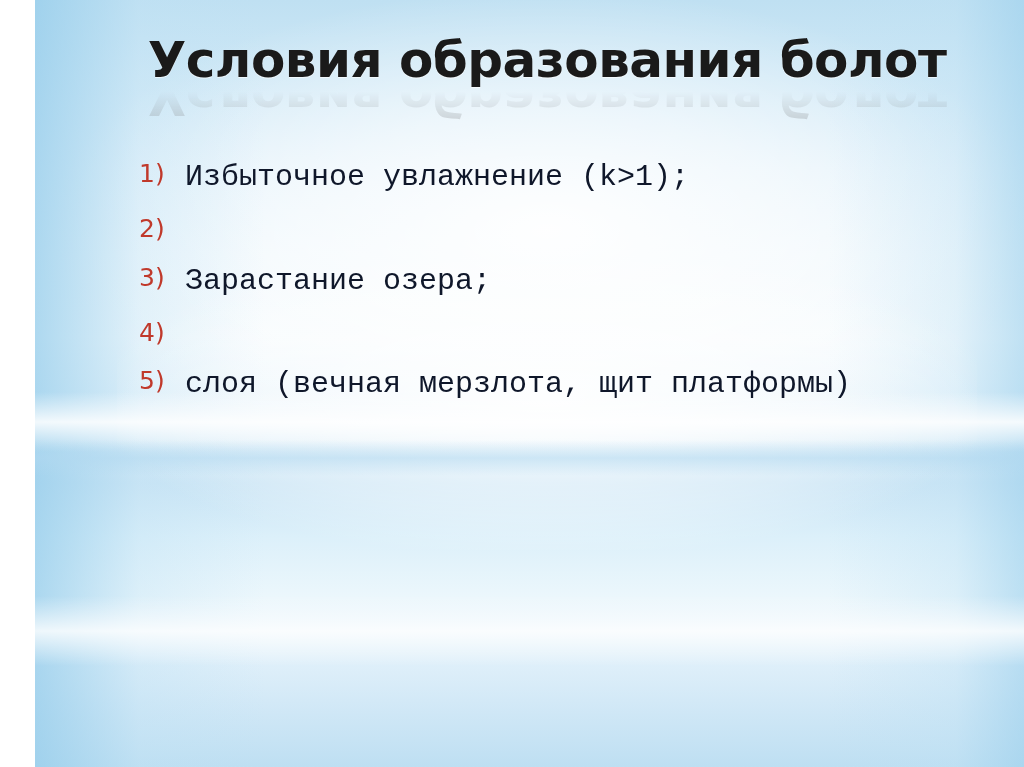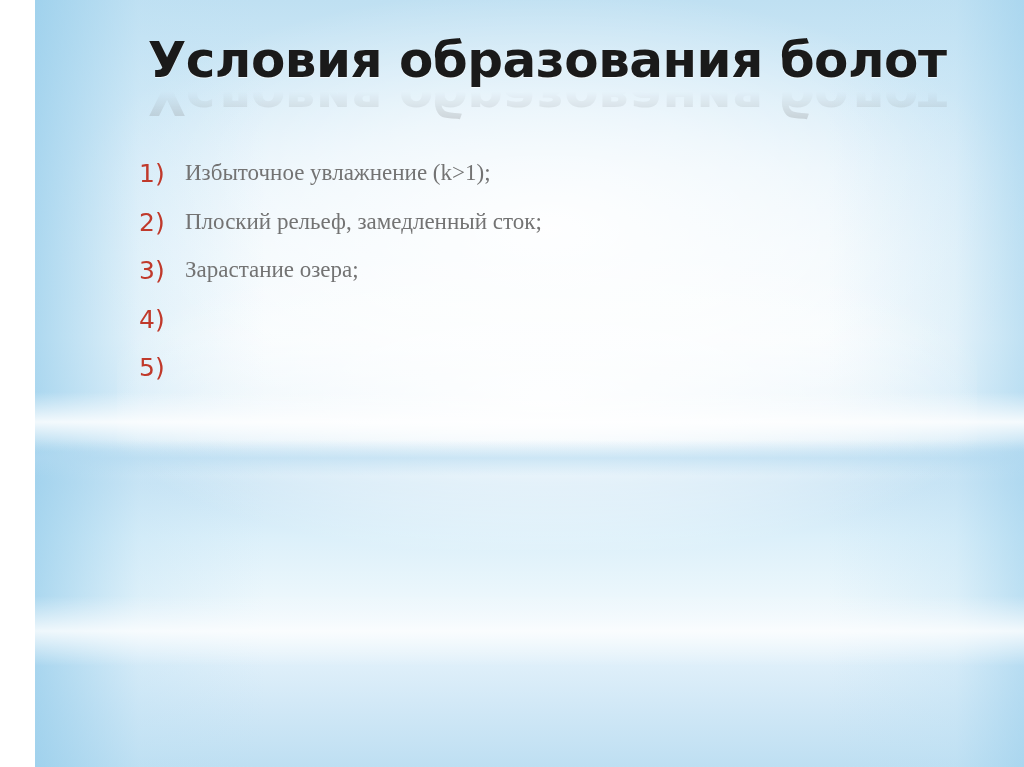--- a/index.html
+++ b/index.html
@@ -130,23 +130,23 @@
   .list-marker {
     flex: 0 0 auto;
     width: 46px;
     font-family: "DejaVu Sans", sans-serif;
     font-size: 25px;
     font-weight: normal;
     color: #c0392b;
     line-height: 1.30;
   }
   .list-text {
-    font-family: Liberation Serif, serif;
-    font-size: 23px;
-    color: #737373;
+    font-family: Liberation Mono, monospace;
+    font-size: 30px;
+    color: #0f172a;
     line-height: 1.30;
   }
   .list-text .line2 {
     display: block;
   }
 </style>
 </head>
 <body>
 
 <div class="slide">
@@ -166,33 +166,33 @@
 
   <ul class="content-list">
 
     <li class="list-item">
       <span class="list-marker">1)</span>
       <span class="list-text">Избыточное увлажнение (k&gt;1);</span>
     </li>
 
     <li class="list-item">
       <span class="list-marker">2)</span>
-      <span class="list-text">Плоский рельеф, замедленный сток;</span>
     </li>
 
     <li class="list-item">
       <span class="list-marker">3)</span>
       <span class="list-text">Зарастание озера;</span>
     </li>
 
     <li class="list-item">
       <span class="list-marker">4)</span>
     </li>
 
     <li class="list-item">
       <span class="list-marker">5)</span>
       <span class="list-text">
+        <span class="line2">слоя (вечная мерзлота, щит платформы)</span>
       </span>
     </li>
 
   </ul>
 
 </div>
 
 </body></html>

